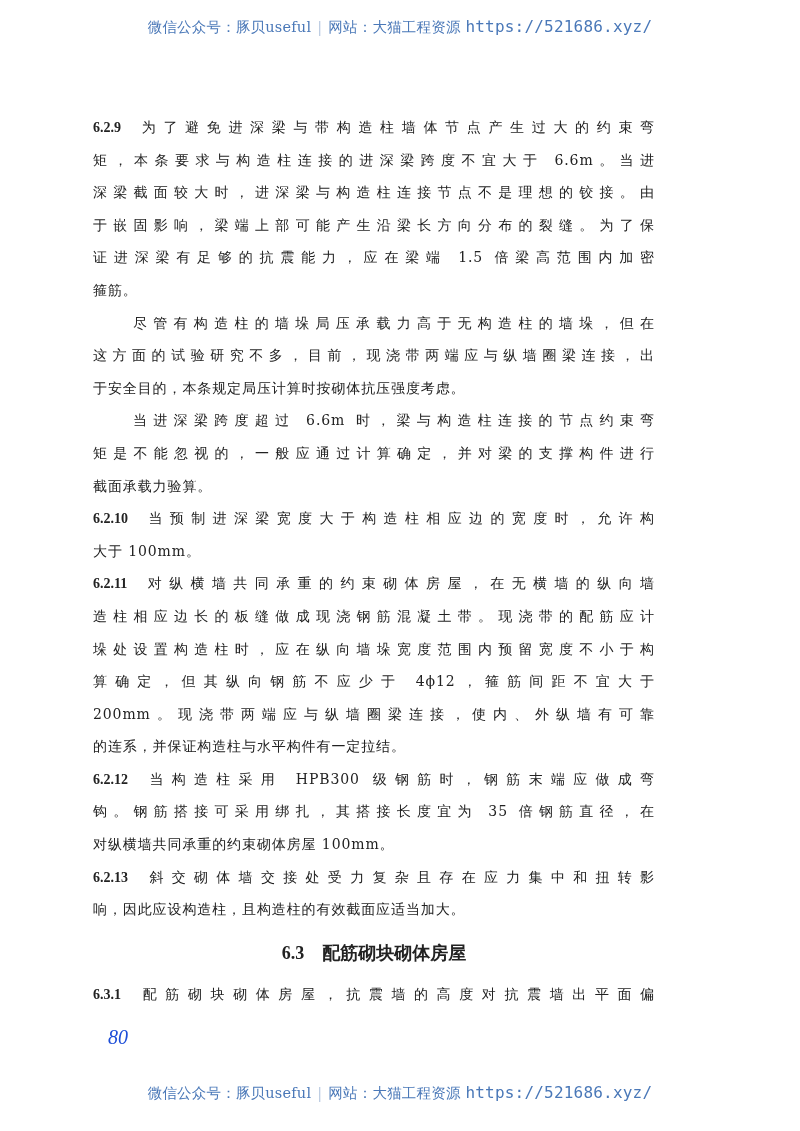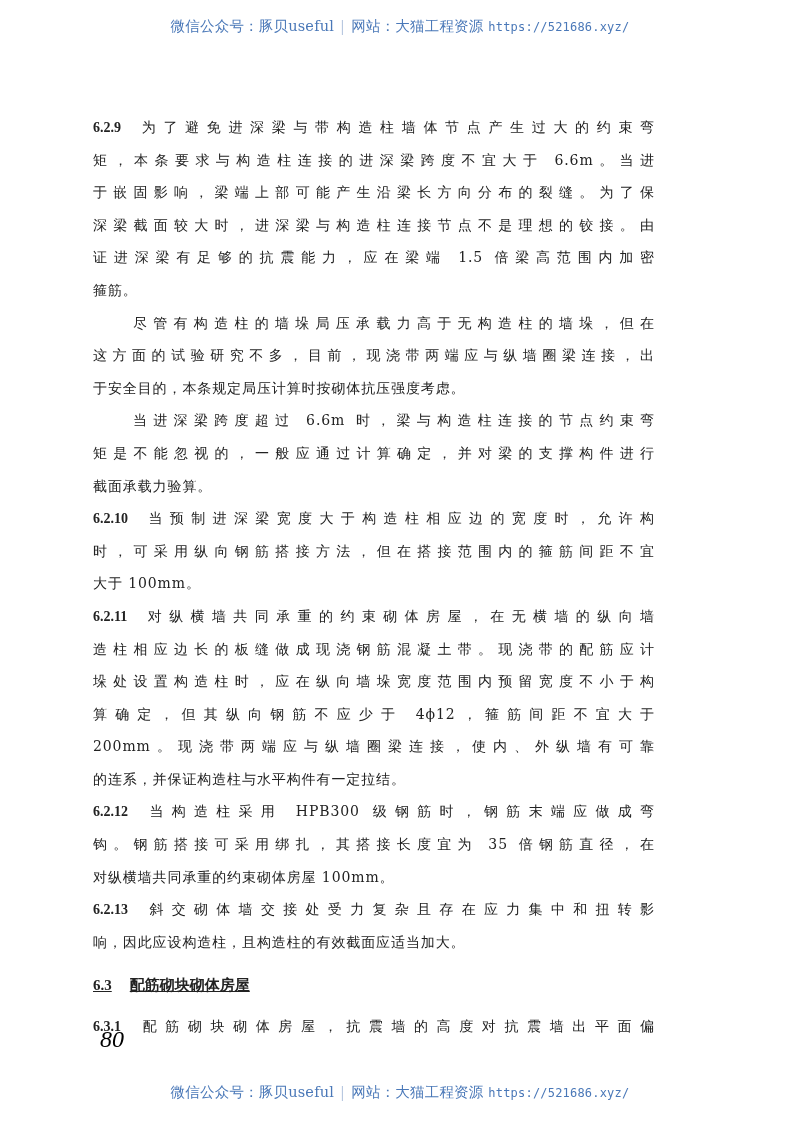--- a/index.html
+++ b/index.html
@@ -1,59 +1,58 @@
 <!DOCTYPE html>
 <html><head>
 <meta charset="utf-8">
 <style>
   html, body { margin:0; padding:0; background:#ffffff; }
   body { width:800px; height:1131px; position:relative; overflow:hidden;
          font-family:"DejaVu Serif","Liberation Serif",serif; color:#222; }
   .watermark { position:absolute; left:0; width:800px; text-align:center;
                font-size:14.5px; color:#4a78b8; letter-spacing:0.2px; }
   .watermark .sep { color:#b8c8e0; margin:0 6px; }
-  .watermark .url { font-family:"DejaVu Sans Mono","Liberation Mono",monospace; font-size:12px; }
+  .watermark .url { font-family:"DejaVu Sans Mono","Liberation Mono",monospace; font-size:16px; }
   #wm-top { top:17px; }
   #wm-bottom { top:1083px; }
   .page { position:absolute; left:93px; top:111px; width:562px; }
   .line { height:32.6px; line-height:32.6px; font-size:14px; white-space:nowrap;
           letter-spacing:0.9px; }
   .line.justify { text-align:justify; text-align-last:justify; }
   .num { font-family:"Liberation Serif","DejaVu Serif",serif; font-weight:bold; letter-spacing:0; margin-right:14px; }
   .indent { padding-left:40px; }
-  .section-title { font-weight:bold; height:46px; line-height:46px; font-size:15px; margin-top:4px; margin-bottom:2px;text-decoration:underline; }
+  .section-title { text-align:center; font-weight:bold; height:46px; line-height:46px; font-size:18px; margin-top:4px; margin-bottom:2px; }
   .section-title .snum { font-family:"Liberation Serif",serif; margin-right:18px; }
-  .page-number { position:absolute; left:100px; top:1026px; font-family:"Liberation Serif",serif;
-                 font-style:italic; font-size:24px; color:#000000; }
+  .page-number { position:absolute; left:108px; top:1026px; font-family:"Liberation Serif",serif;
+                 font-style:italic; font-size:20px; color:#1d4ed8; }
 </style>
 </head>
 <body>
 
 <div class="watermark" id="wm-top">
   <span>微信公众号：豚贝useful</span><span class="sep">|</span><span>网站：大猫工程资源</span>
   <span class="url">https://521686.xyz/</span>
 </div>
 
 <div class="page">
 
   <div class="line justify"><span class="num">6.2.9</span><span>为了避免进深梁与带构造柱墙体节点产生过大的约束弯</span></div>
   <div class="line justify">矩，本条要求与构造柱连接的进深梁跨度不宜大于 6.6m。当进</div>
+  <div class="line justify">深梁截面较大时，进深梁与构造柱连接节点不是理想的铰接。由</div>
   <div class="line justify">于嵌固影响，梁端上部可能产生沿梁长方向分布的裂缝。为了保</div>
-  <div class="line justify">深梁截面较大时，进深梁与构造柱连接节点不是理想的铰接。由</div>
   <div class="line justify">证进深梁有足够的抗震能力，应在梁端 1.5 倍梁高范围内加密</div>
   <div class="line">箍筋。</div>
   <div class="line justify indent">尽管有构造柱的墙垛局压承载力高于无构造柱的墙垛，但在</div>
   <div class="line justify">这方面的试验研究不多，目前，现浇带两端应与纵墙圈梁连接，出</div>
   <div class="line">于安全目的，本条规定局压计算时按砌体抗压强度考虑。</div>
   <div class="line justify indent">当进深梁跨度超过 6.6m 时，梁与构造柱连接的节点约束弯</div>
   <div class="line justify">矩是不能忽视的，一般应通过计算确定，并对梁的支撑构件进行</div>
   <div class="line">截面承载力验算。</div>
 
   <div class="line justify"><span class="num">6.2.10</span><span>当预制进深梁宽度大于构造柱相应边的宽度时，允许构</span></div>
-  <div class="line justify">时，可采用纵向钢筋搭接方法，但在搭接范围内的箍筋间距不宜</div>
   <div class="line">大于 100mm。</div>
 
   <div class="line justify"><span class="num">6.2.11</span><span>对纵横墙共同承重的约束砌体房屋，在无横墙的纵向墙</span></div>
   <div class="line justify">造柱相应边长的板缝做成现浇钢筋混凝土带。现浇带的配筋应计</div>
   <div class="line justify">垛处设置构造柱时，应在纵向墙垛宽度范围内预留宽度不小于构</div>
   <div class="line justify">算确定，但其纵向钢筋不应少于 4ϕ12，箍筋间距不宜大于</div>
   <div class="line justify">200mm。现浇带两端应与纵墙圈梁连接，使内、外纵墙有可靠</div>
   <div class="line">的连系，并保证构造柱与水平构件有一定拉结。</div>
 
   <div class="line justify"><span class="num">6.2.12</span><span>当构造柱采用 HPB300 级钢筋时，钢筋末端应做成弯</span></div>

